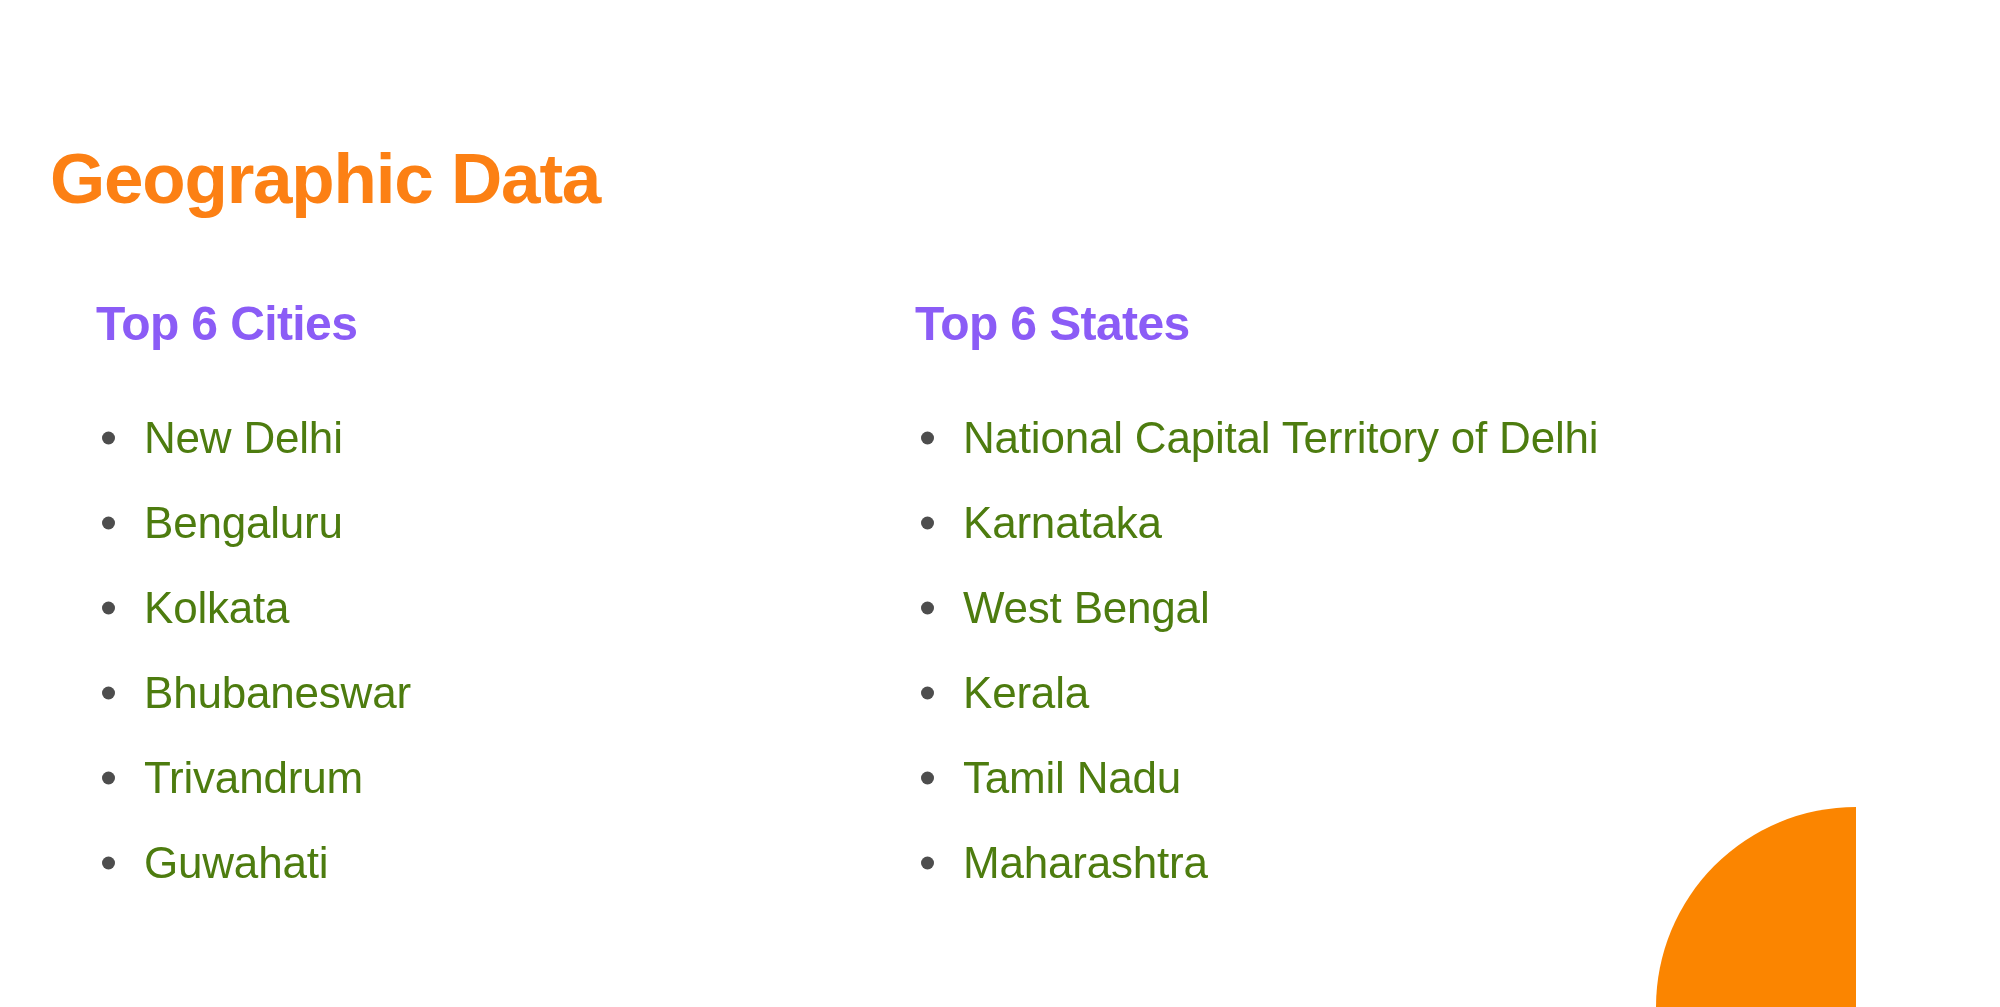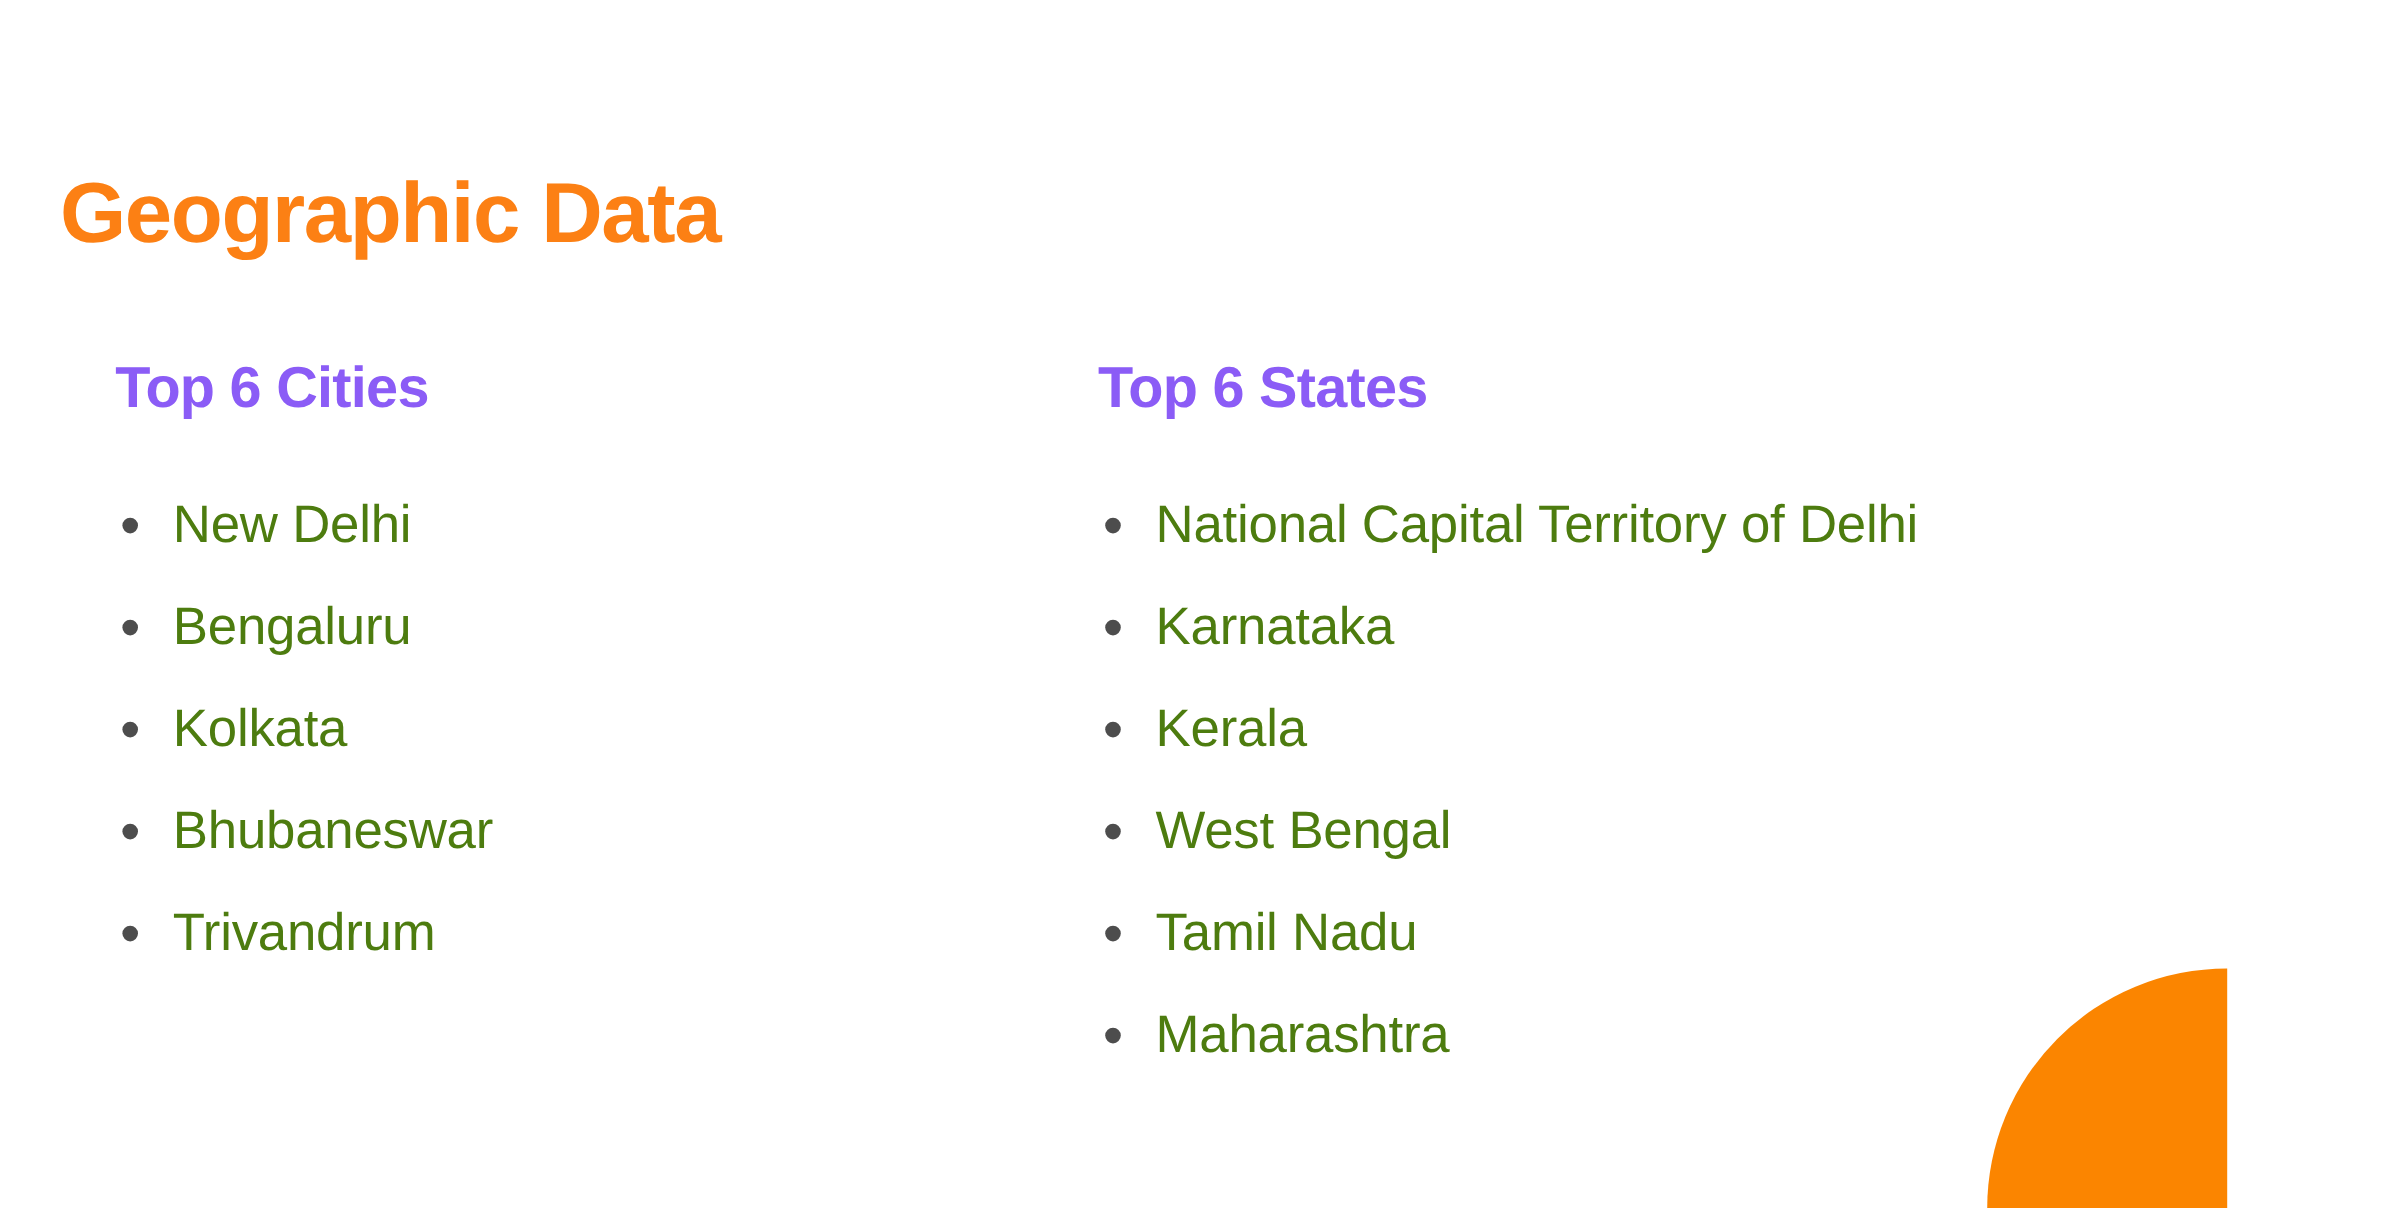--- a/index.html
+++ b/index.html
@@ -126,30 +126,31 @@
   <div class="columns">
 
     <div class="column column-cities">
       <h2 class="column-heading">Top 6 Cities</h2>
       <ul class="bullet-list">
         <li><span class="dot"></span><span>New Delhi</span></li>
         <li><span class="dot"></span><span>Bengaluru</span></li>
         <li><span class="dot"></span><span>Kolkata</span></li>
         <li><span class="dot"></span><span>Bhubaneswar</span></li>
         <li><span class="dot"></span><span>Trivandrum</span></li>
+        <li><span class="dot"></span><span>Guwahati</span></li>
       </ul>
     </div>
 
     <div class="column column-states">
       <h2 class="column-heading">Top 6 States</h2>
       <ul class="bullet-list">
         <li><span class="dot"></span><span>National Capital Territory of Delhi</span></li>
         <li><span class="dot"></span><span>Karnataka</span></li>
+        <li><span class="dot"></span><span>West Bengal</span></li>
         <li><span class="dot"></span><span>Kerala</span></li>
-        <li><span class="dot"></span><span>West Bengal</span></li>
         <li><span class="dot"></span><span>Tamil Nadu</span></li>
         <li><span class="dot"></span><span>Maharashtra</span></li>
       </ul>
     </div>
 
   </div>
 
   <div class="corner-wedge"></div>
 
 </div>

